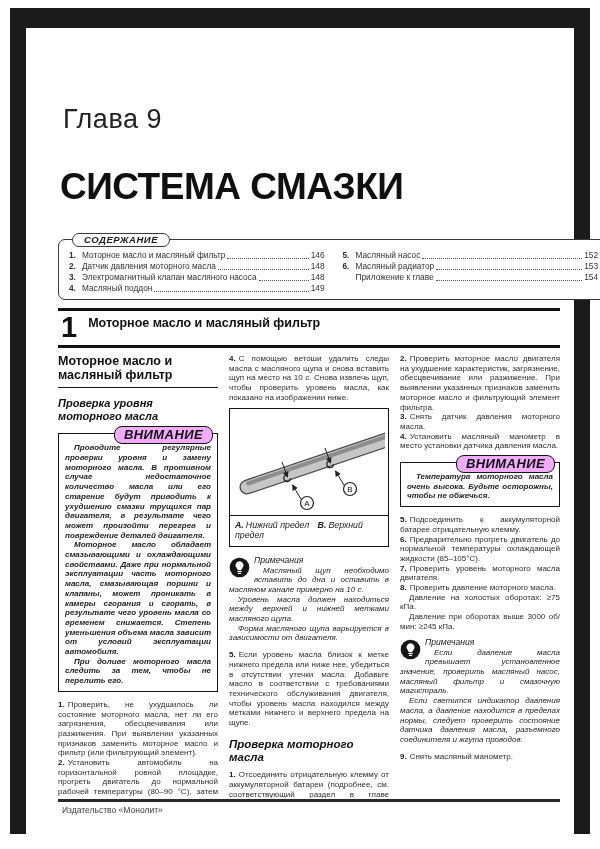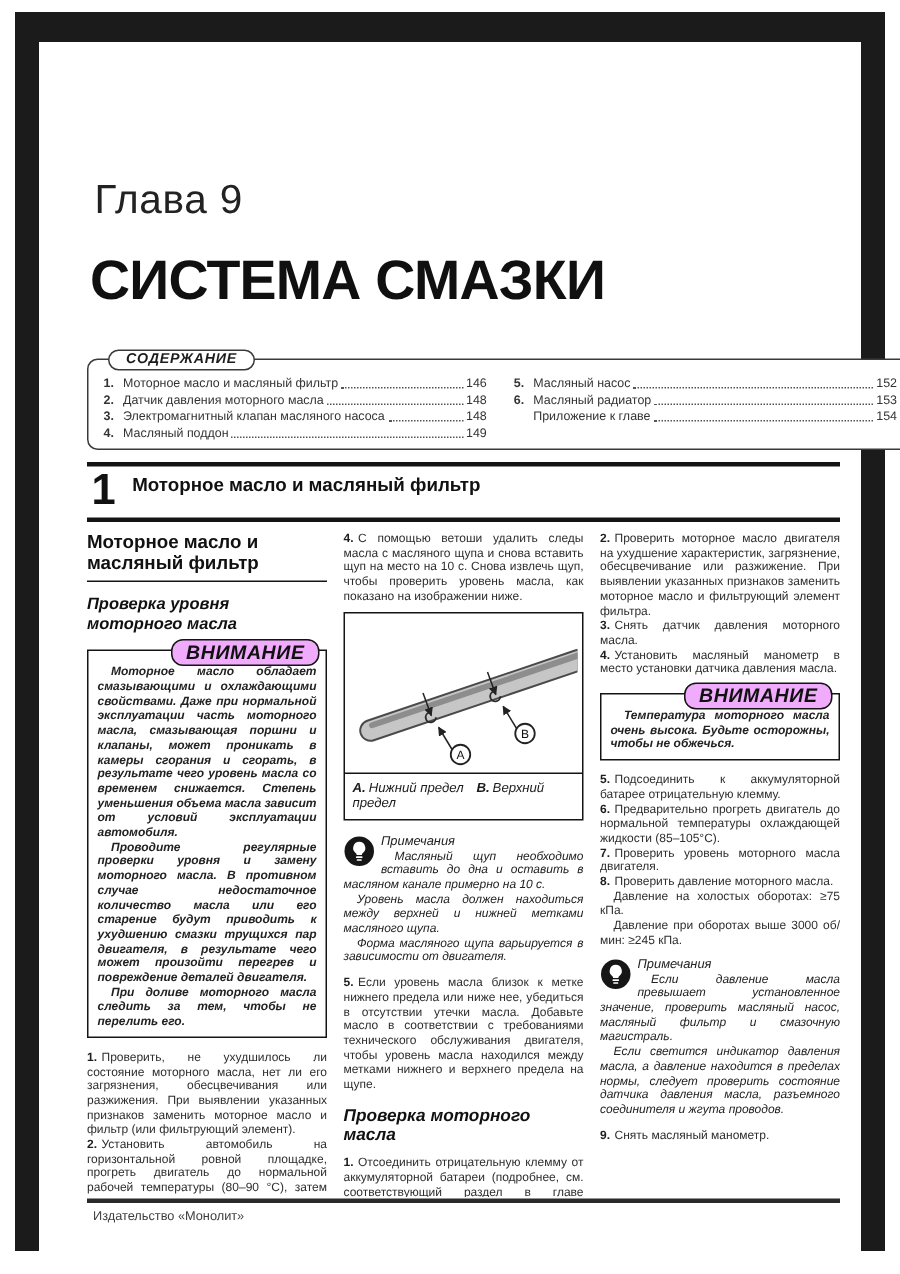--- a/index.html
+++ b/index.html
@@ -5,21 +5,21 @@
   html,body{margin:0;padding:0;background:#ffffff;}
   .page{
     position:relative;width:600px;height:849px;background:#ffffff;overflow:hidden;
     font-family:"Liberation Sans","DejaVu Sans",sans-serif;color:#2e2e2e;
   }
   
   .frame-top{position:absolute;left:10px;top:8px;width:580px;height:20px;background:#1b1b1b;}
   .frame-left{position:absolute;left:10px;top:8px;width:16px;height:826px;background:#1b1b1b;}
   .frame-right{position:absolute;left:574px;top:8px;width:16px;height:826px;background:#1b1b1b;}
 
-  .chapter{position:absolute;left:63px;top:118px;font-size:27px;color:#222;letter-spacing:.5px;}
+  .chapter{position:absolute;left:63px;top:104px;font-size:27px;color:#222;letter-spacing:.5px;}
   .main-title{position:absolute;left:60px;top:166px;font-size:37px;font-weight:bold;color:#101010;letter-spacing:-.5px;}
 
   
   .toc{position:absolute;left:58px;top:239px;width:551px;border:1.6px solid #3a3a3a;border-radius:7px;
        padding:10px 10px 5px;box-sizing:border-box;background:#fff;}
   .toc-tab{position:absolute;top:-7px;left:13px;background:#fff;border:1.6px solid #3a3a3a;border-radius:8px;
        padding:0 11px 1px;font-size:9.5px;font-weight:bold;font-style:italic;letter-spacing:.5px;color:#1c1c1c;}
   .toc-cols{display:grid;grid-template-columns:1fr 1fr;column-gap:18px;}
   .toc-row{display:flex;align-items:flex-end;font-size:8.3px;line-height:11px;color:#333;}
   .toc-num{font-weight:bold;width:13px;flex:none;}
@@ -142,22 +142,22 @@
   </div>
 
   <div class="columns">
 
     <div>
       <div class="h3">Моторное масло и масляный фильтр</div>
       <div class="h4">Проверка уровня моторного масла</div>
 
       <div class="warn">
         <span class="warn-tab">ВНИМАНИЕ</span>
+        <p class="wp">Проводите регулярные проверки уровня и замену моторного масла. В противном случае недостаточное количество масла или его старение будут приводить к ухудшению смазки трущихся пар двигателя, в результате чего может произойти перегрев и повреждение деталей двигателя.</p>
         <p class="wp">Моторное масло обладает смазывающими и охлаждающими свойствами. Даже при нормальной эксплуатации часть моторного масла, смазывающая поршни и клапаны, может проникать в камеры сгорания и сгорать, в результате чего уровень масла со временем снижается. Степень уменьшения объема масла зависит от условий эксплуатации автомобиля.</p>
-        <p class="wp">Проводите регулярные проверки уровня и замену моторного масла. В противном случае недостаточное количество масла или его старение будут приводить к ухудшению смазки трущихся пар двигателя, в результате чего может произойти перегрев и повреждение деталей двигателя.</p>
         <p class="wp">При доливе моторного масла следить за тем, чтобы не перелить его.</p>
       </div>
 
       <p class="p"><b class="step-num">1.</b><span>Проверить, не ухудшилось ли состояние моторного масла, нет ли его загрязнения, обесцвечивания или разжижения. При выявлении указанных признаков заменить моторное масло и фильтр (или фильтрующий элемент).</span></p>
       <p class="p"><b class="step-num">2.</b><span>Установить автомобиль на горизонтальной ровной площадке, прогреть двигатель до нормальной рабочей температуры (80–90 °C), затем выключить двигатель и через 20 минут проверить уровень масла.</span></p>
 
     </div>
 
     <div>
       <p class="p"><b class="step-num">4.</b><span>С помощью ветоши удалить следы масла с масляного щупа и снова вставить щуп на место на 10 с. Снова извлечь щуп, чтобы проверить уровень масла, как показано на изображении ниже.</span></p>

